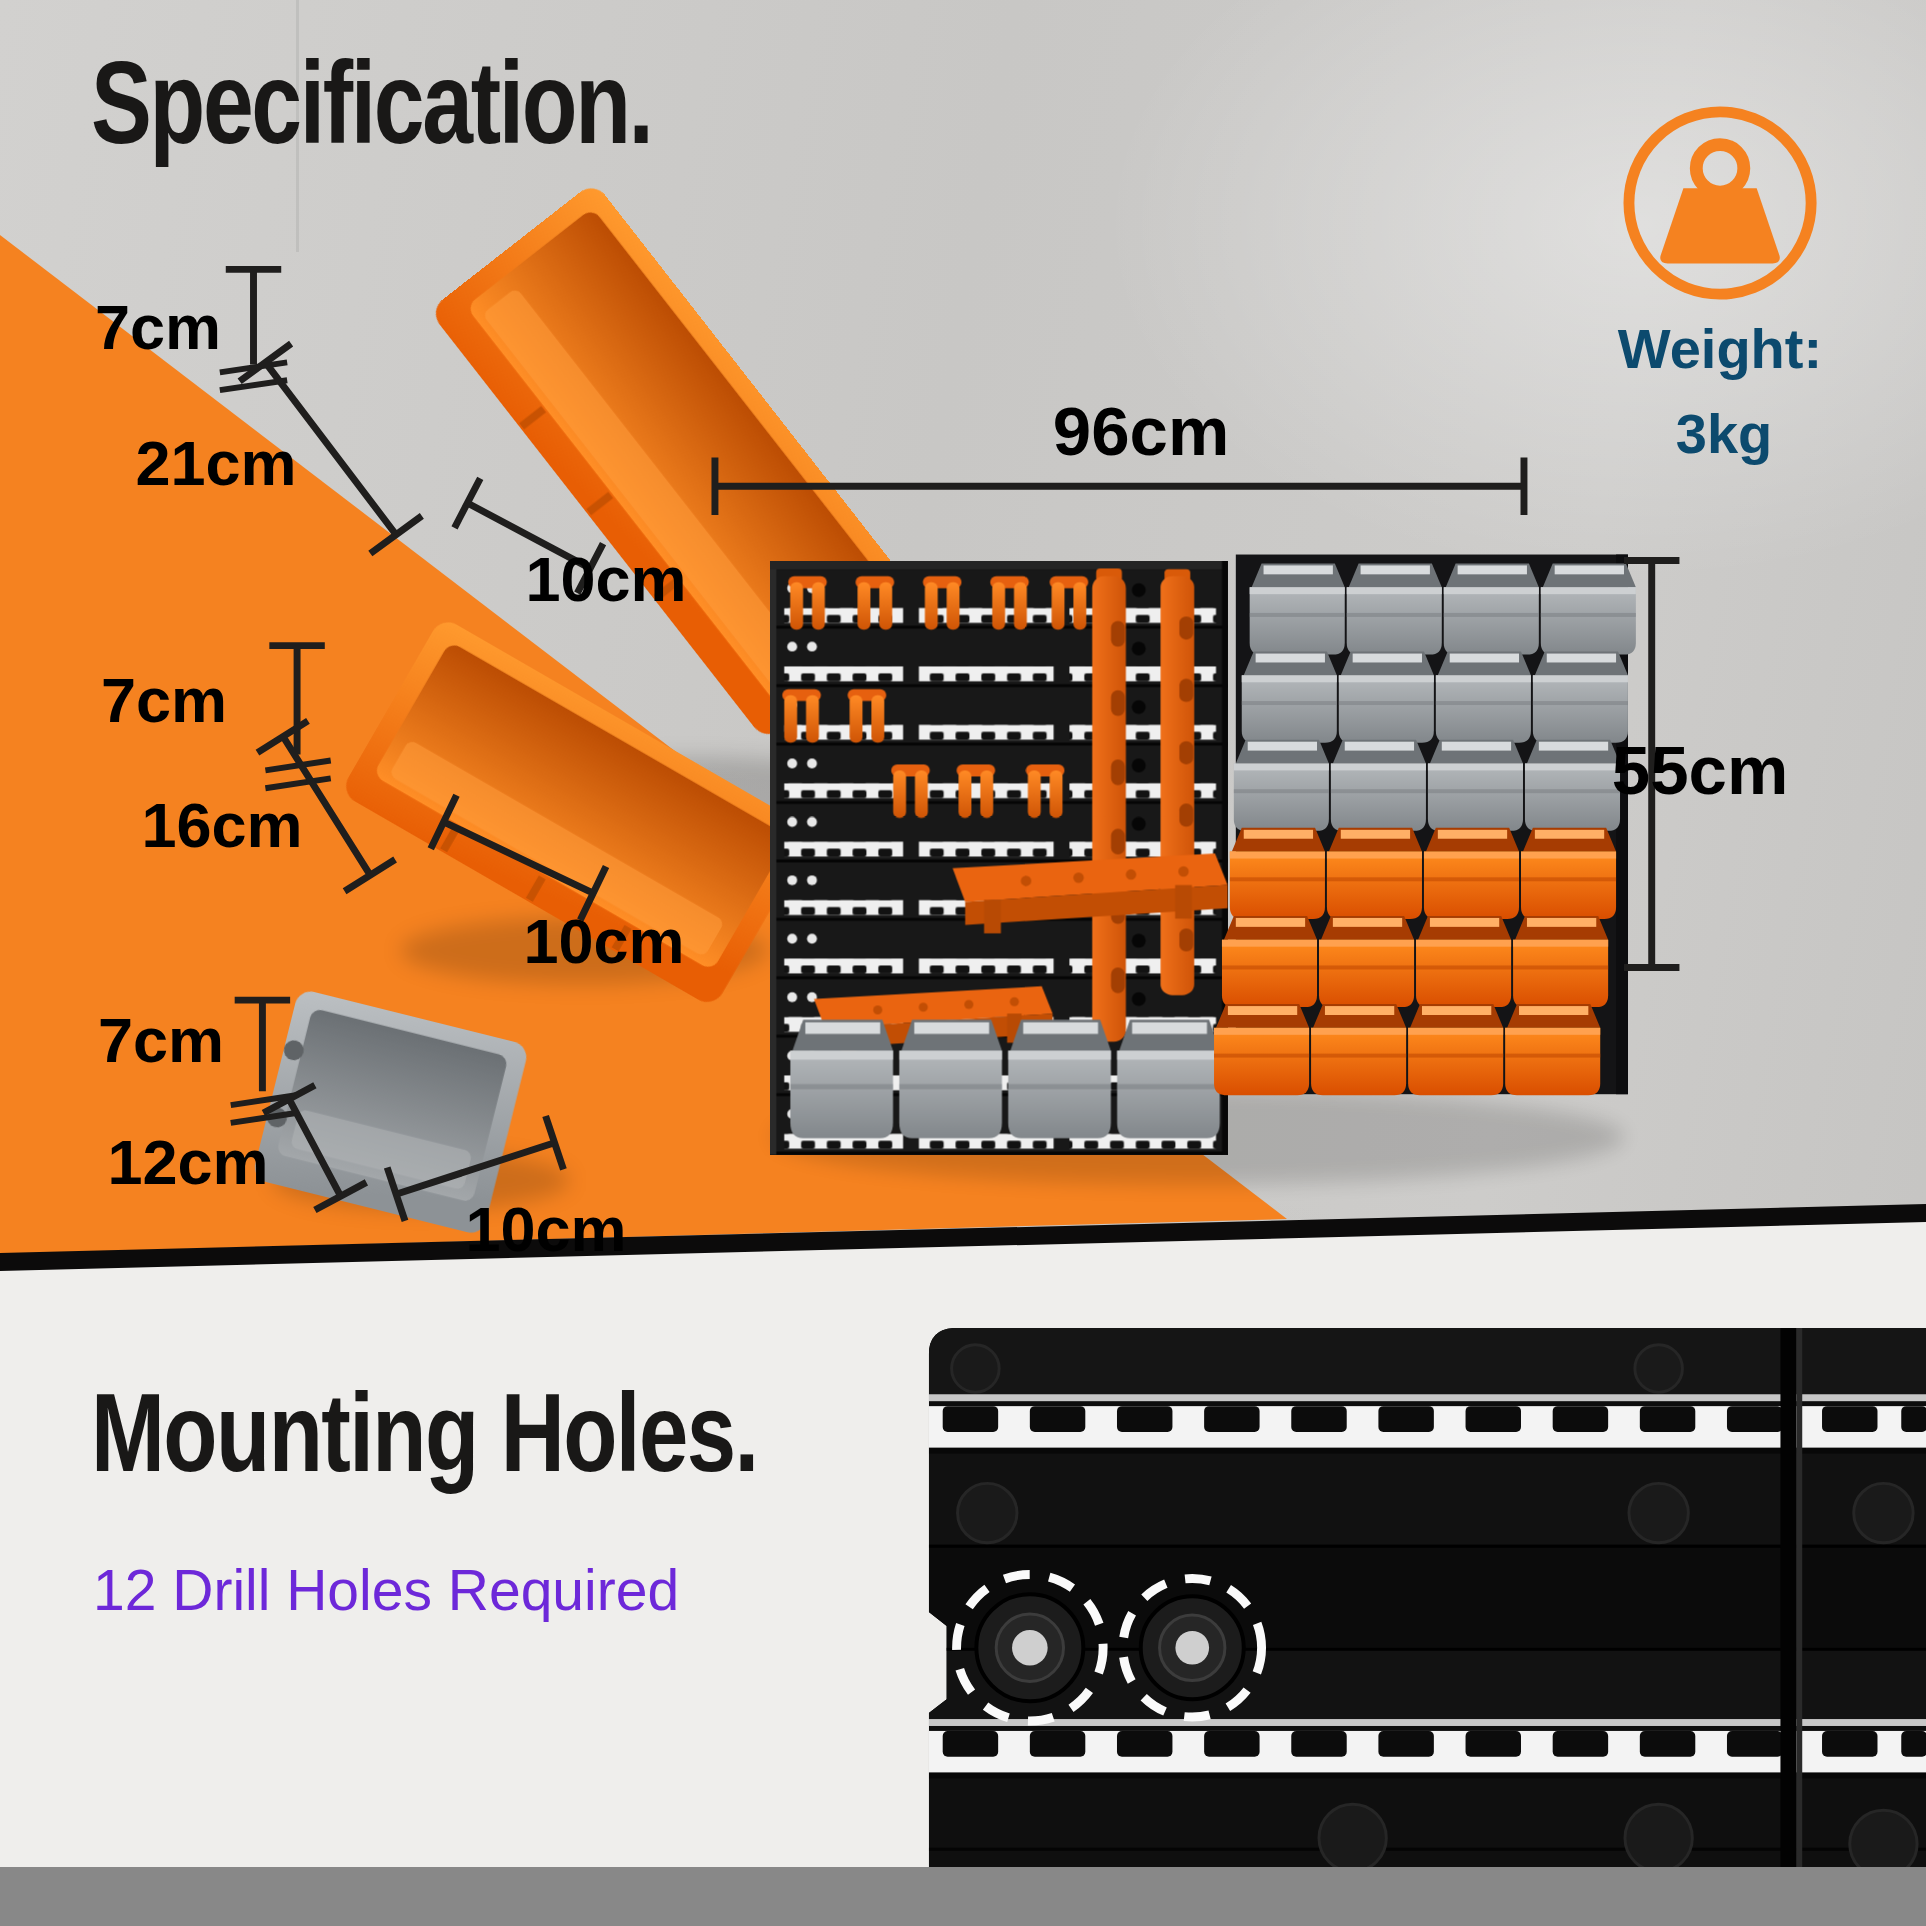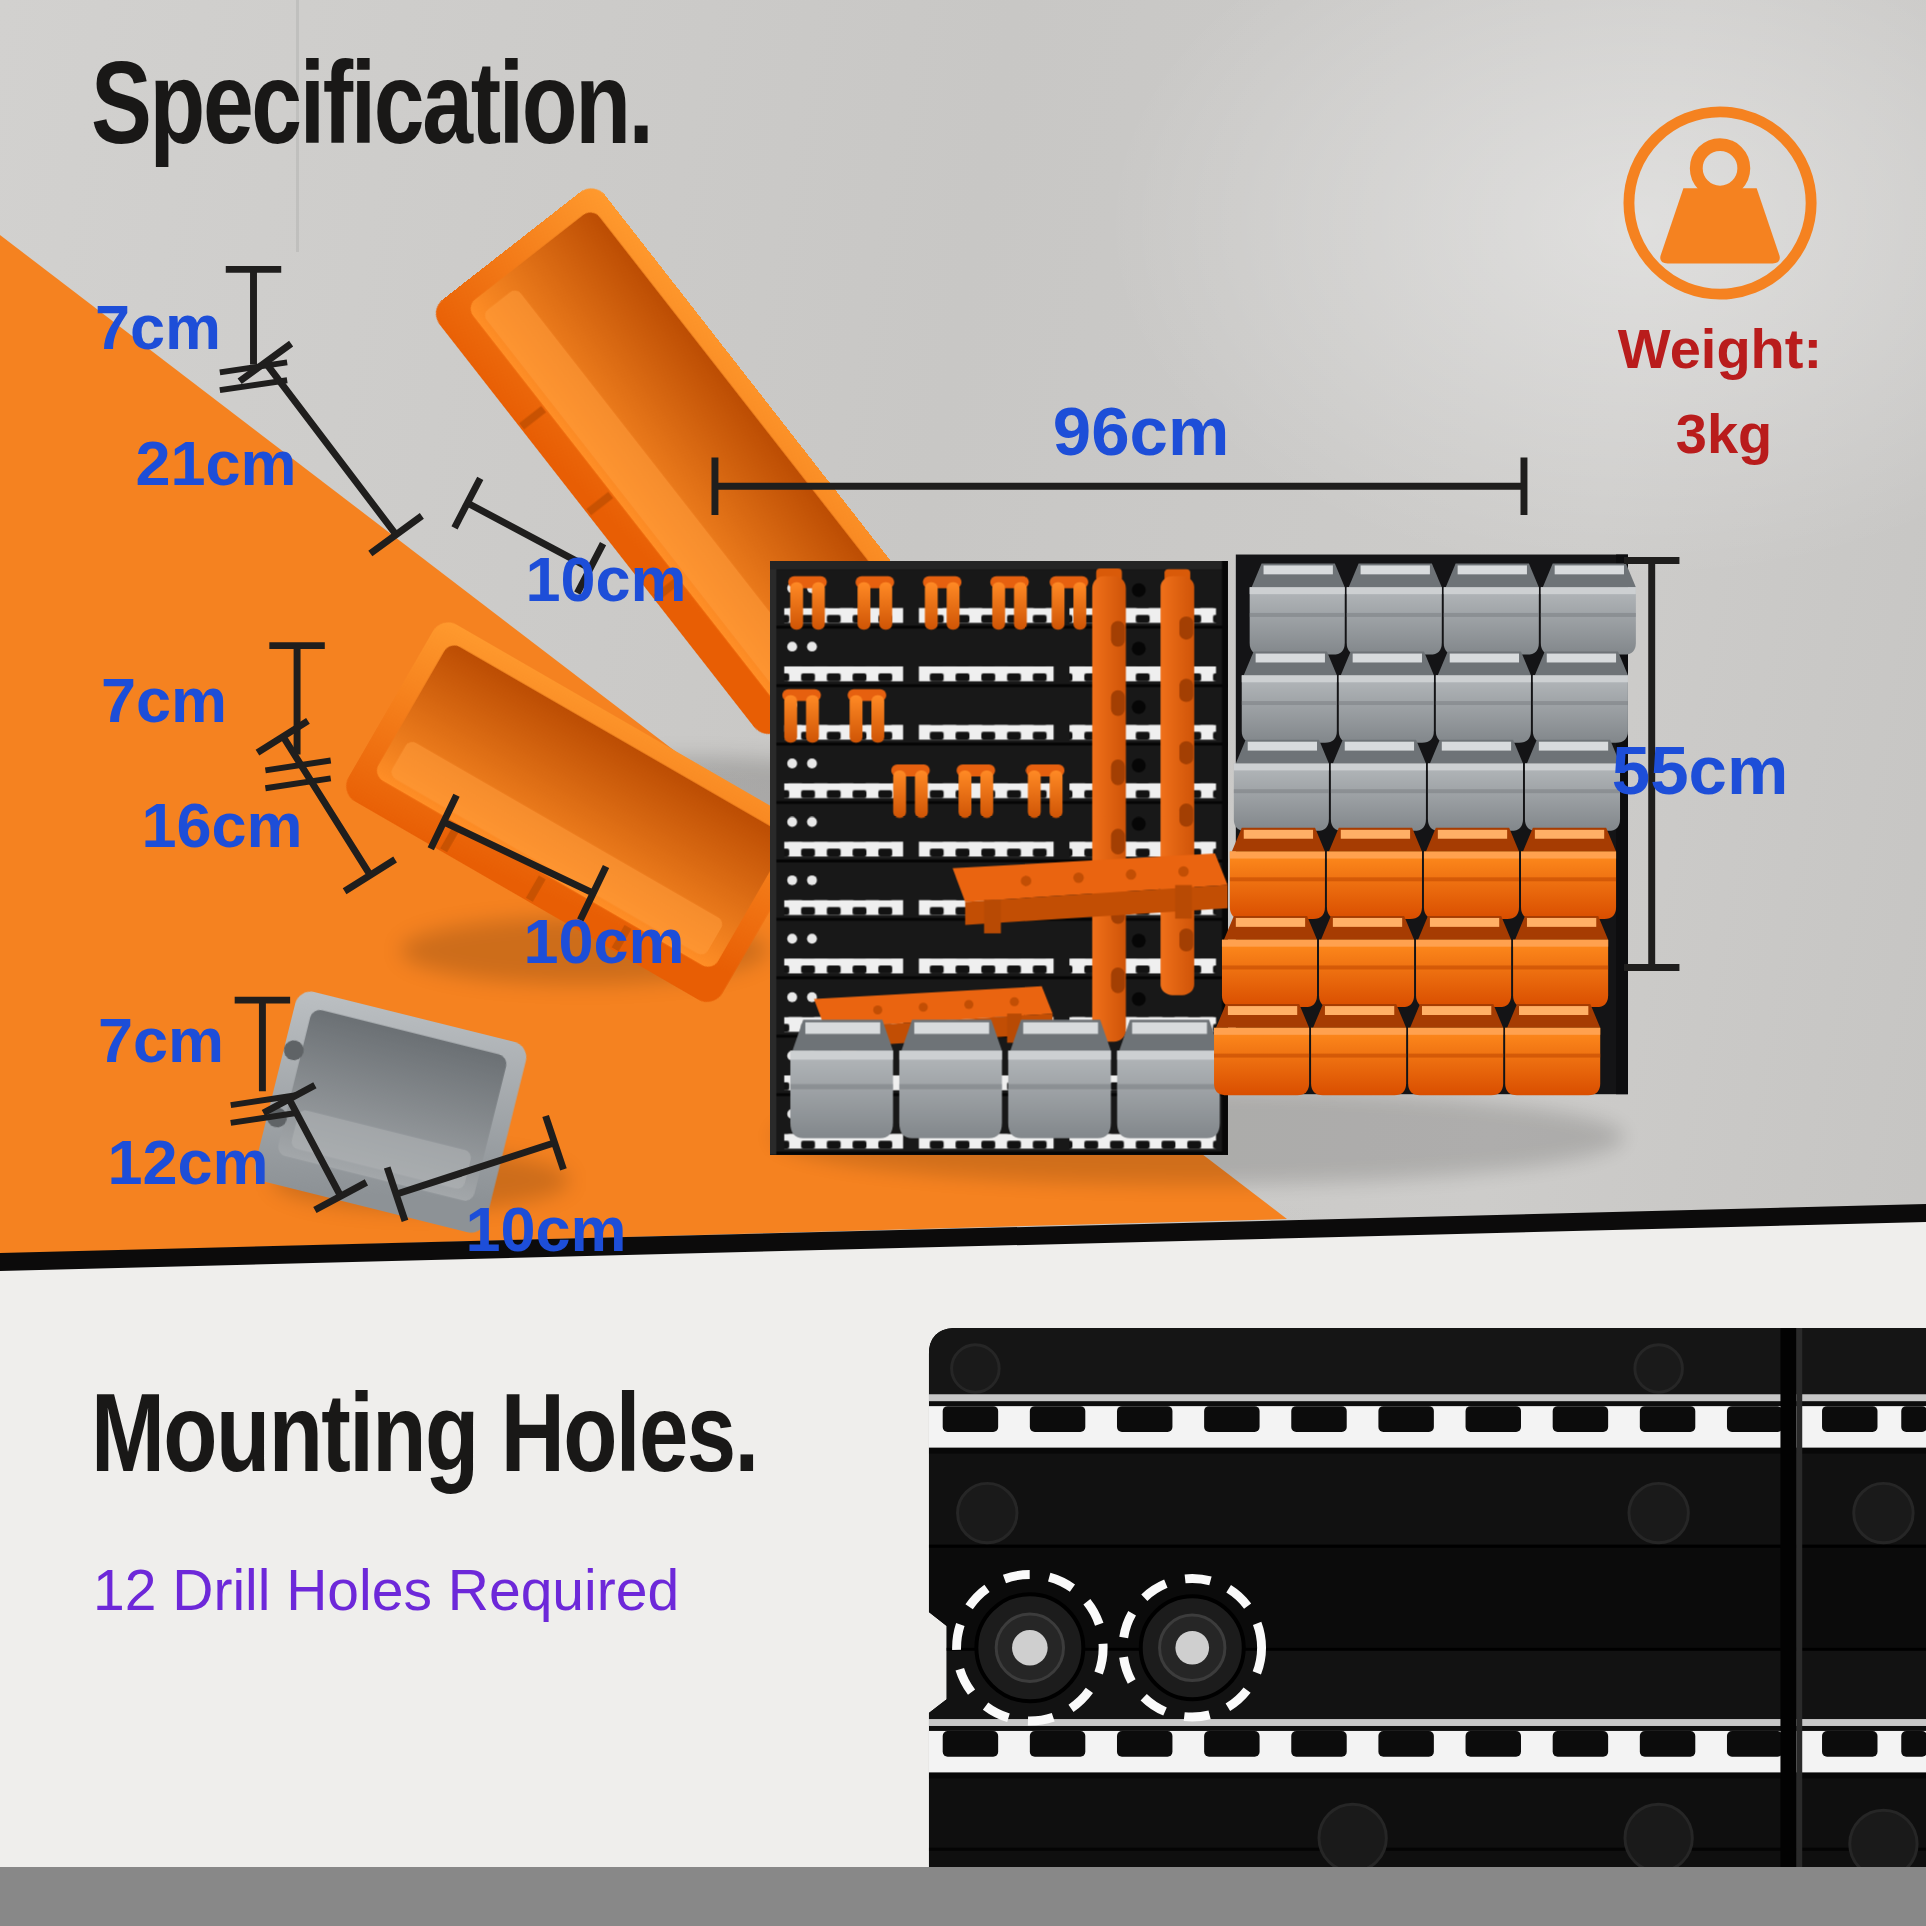--- a/index.html
+++ b/index.html
@@ -9,26 +9,26 @@
   .concrete{background:
     radial-gradient(891px 594px at 85% 12%, rgba(255,255,255,.38), rgba(255,255,255,0) 60%),
     radial-gradient(693px 495px at 30% 55%, rgba(255,255,255,.16), rgba(255,255,255,0) 60%),
     radial-gradient(792px 693px at 62% 86%, rgba(110,108,105,.14), rgba(0,0,0,0) 60%),
     linear-gradient(100deg,#d2d1cf,#c8c7c5 45%,#cdccca 75%,#c4c3c1)}
   .orange-tri{background:#f58220;clip-path:polygon(0 235px,1287px 1219px,0 1254px)}
   .divider{background:#0c0b0b;clip-path:polygon(0 1253px,1927px 1204px,1927px 1222px,0 1271px)}
   .bottom-sec{background:#efeeec;clip-path:polygon(0 1265px,1927px 1216px,1927px 1927px,0 1927px)}
   .wall-seam{position:absolute;left:296px;top:0;width:3px;height:252px;background:#b5b4b2;opacity:.55}
   #art{position:absolute;left:0;top:0}
-  .t{position:absolute;color:#1d4ed8;font-weight:bold;white-space:nowrap;line-height:1}
+  .t{position:absolute;color:#000000;font-weight:bold;white-space:nowrap;line-height:1}
   .dim{font-size:63px;transform:translate(-50%,-50%)}
   .big{font-size:69px;transform:translate(-50%,-50%)}
   .h1{font-size:117px;color:#191817;letter-spacing:-3px;transform:scaleX(.78);transform-origin:left top}
   .h2{font-size:111px;color:#191817;letter-spacing:-2px;transform:scaleX(.8);transform-origin:left top}
-  .wlabel{font-size:56px;color:#b91c1c;transform:translate(-50%,-50%)}
+  .wlabel{font-size:56px;color:#0c4a6e;transform:translate(-50%,-50%)}
   .body{font-size:57px;font-weight:normal;color:#6d28d9}
 </style>
 </head>
 <body>
 
 <div id="page">
 
   <div class="layer concrete"></div>
   <div class="wall-seam"></div>
   <div class="layer orange-tri"></div>

